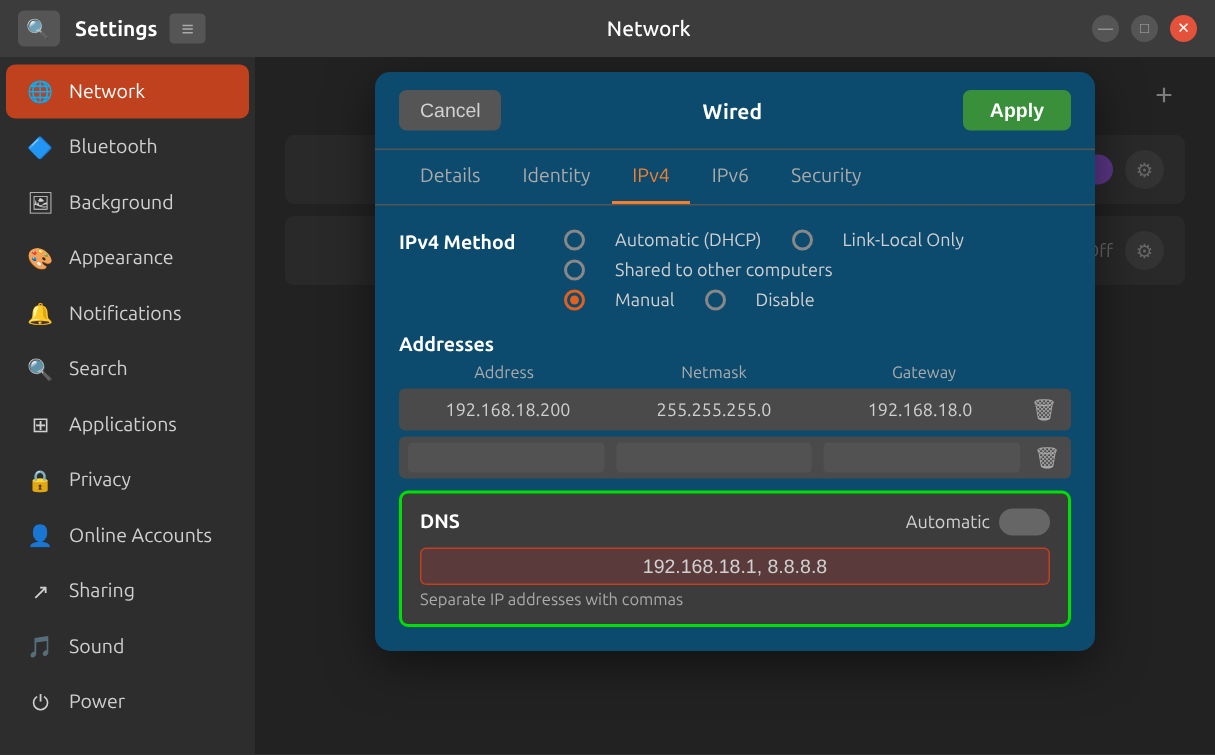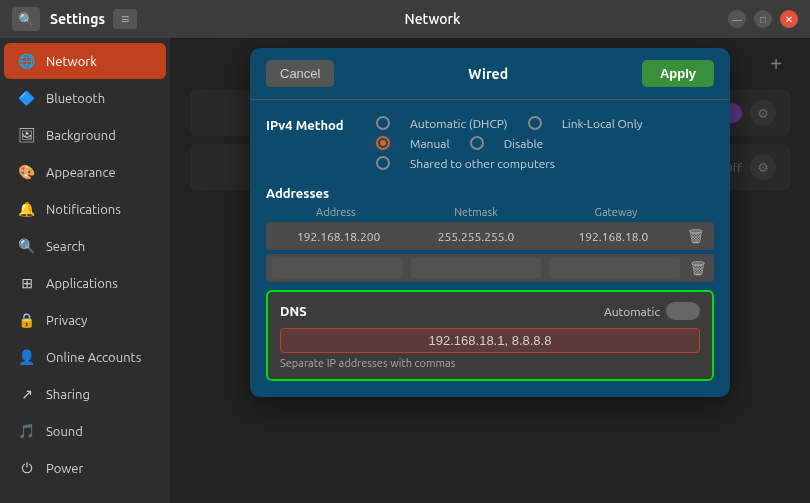--- a/index.html
+++ b/index.html
@@ -525,50 +525,67 @@
 
     <div class="dialog-overlay">
       <div class="dialog">
 
         <div class="dialog-header">
           <button class="cancel-btn">Cancel</button>
           <span class="dialog-title">Wired</span>
           <button class="apply-btn">Apply</button>
         </div>
 
+        <div class="dialog-tabs">
+          <div class="dialog-tab">
+            <span>Details</span>
+          </div>
+          <div class="dialog-tab">
+            <span>Identity</span>
+          </div>
+          <div class="dialog-tab active">
+            <span>IPv4</span>
+          </div>
+          <div class="dialog-tab">
+            <span>IPv6</span>
+          </div>
+          <div class="dialog-tab">
+            <span>Security</span>
+          </div>
+        </div>
 
         <div class="dialog-body">
 
           <div class="section-row">
             <span class="section-label">IPv4 Method</span>
             <div class="radio-group">
               <div class="radio-row">
                 <div class="radio-item">
                   <div class="radio-circle"></div>
                   <span class="radio-label">Automatic (DHCP)</span>
                 </div>
                 <div class="radio-item">
                   <div class="radio-circle"></div>
                   <span class="radio-label">Link-Local Only</span>
                 </div>
               </div>
               <div class="radio-row">
                 <div class="radio-item">
+                  <div class="radio-circle"></div>
+                  <span class="radio-label">Shared to other computers</span>
+                </div>
+              </div>
+              <div class="radio-row">
+                <div class="radio-item">
                   <div class="radio-circle selected"></div>
                   <span class="radio-label">Manual</span>
                 </div>
                 <div class="radio-item">
                   <div class="radio-circle"></div>
                   <span class="radio-label">Disable</span>
-                </div>
-              </div>
-              <div class="radio-row">
-                <div class="radio-item">
-                  <div class="radio-circle"></div>
-                  <span class="radio-label">Shared to other computers</span>
                 </div>
               </div>
             </div>
           </div>
 
           <div class="addresses-section">
             <div class="addresses-title">Addresses</div>
             <div class="addr-col-headers">
               <span class="addr-col-header">Address</span>
               <span class="addr-col-header">Netmask</span>

